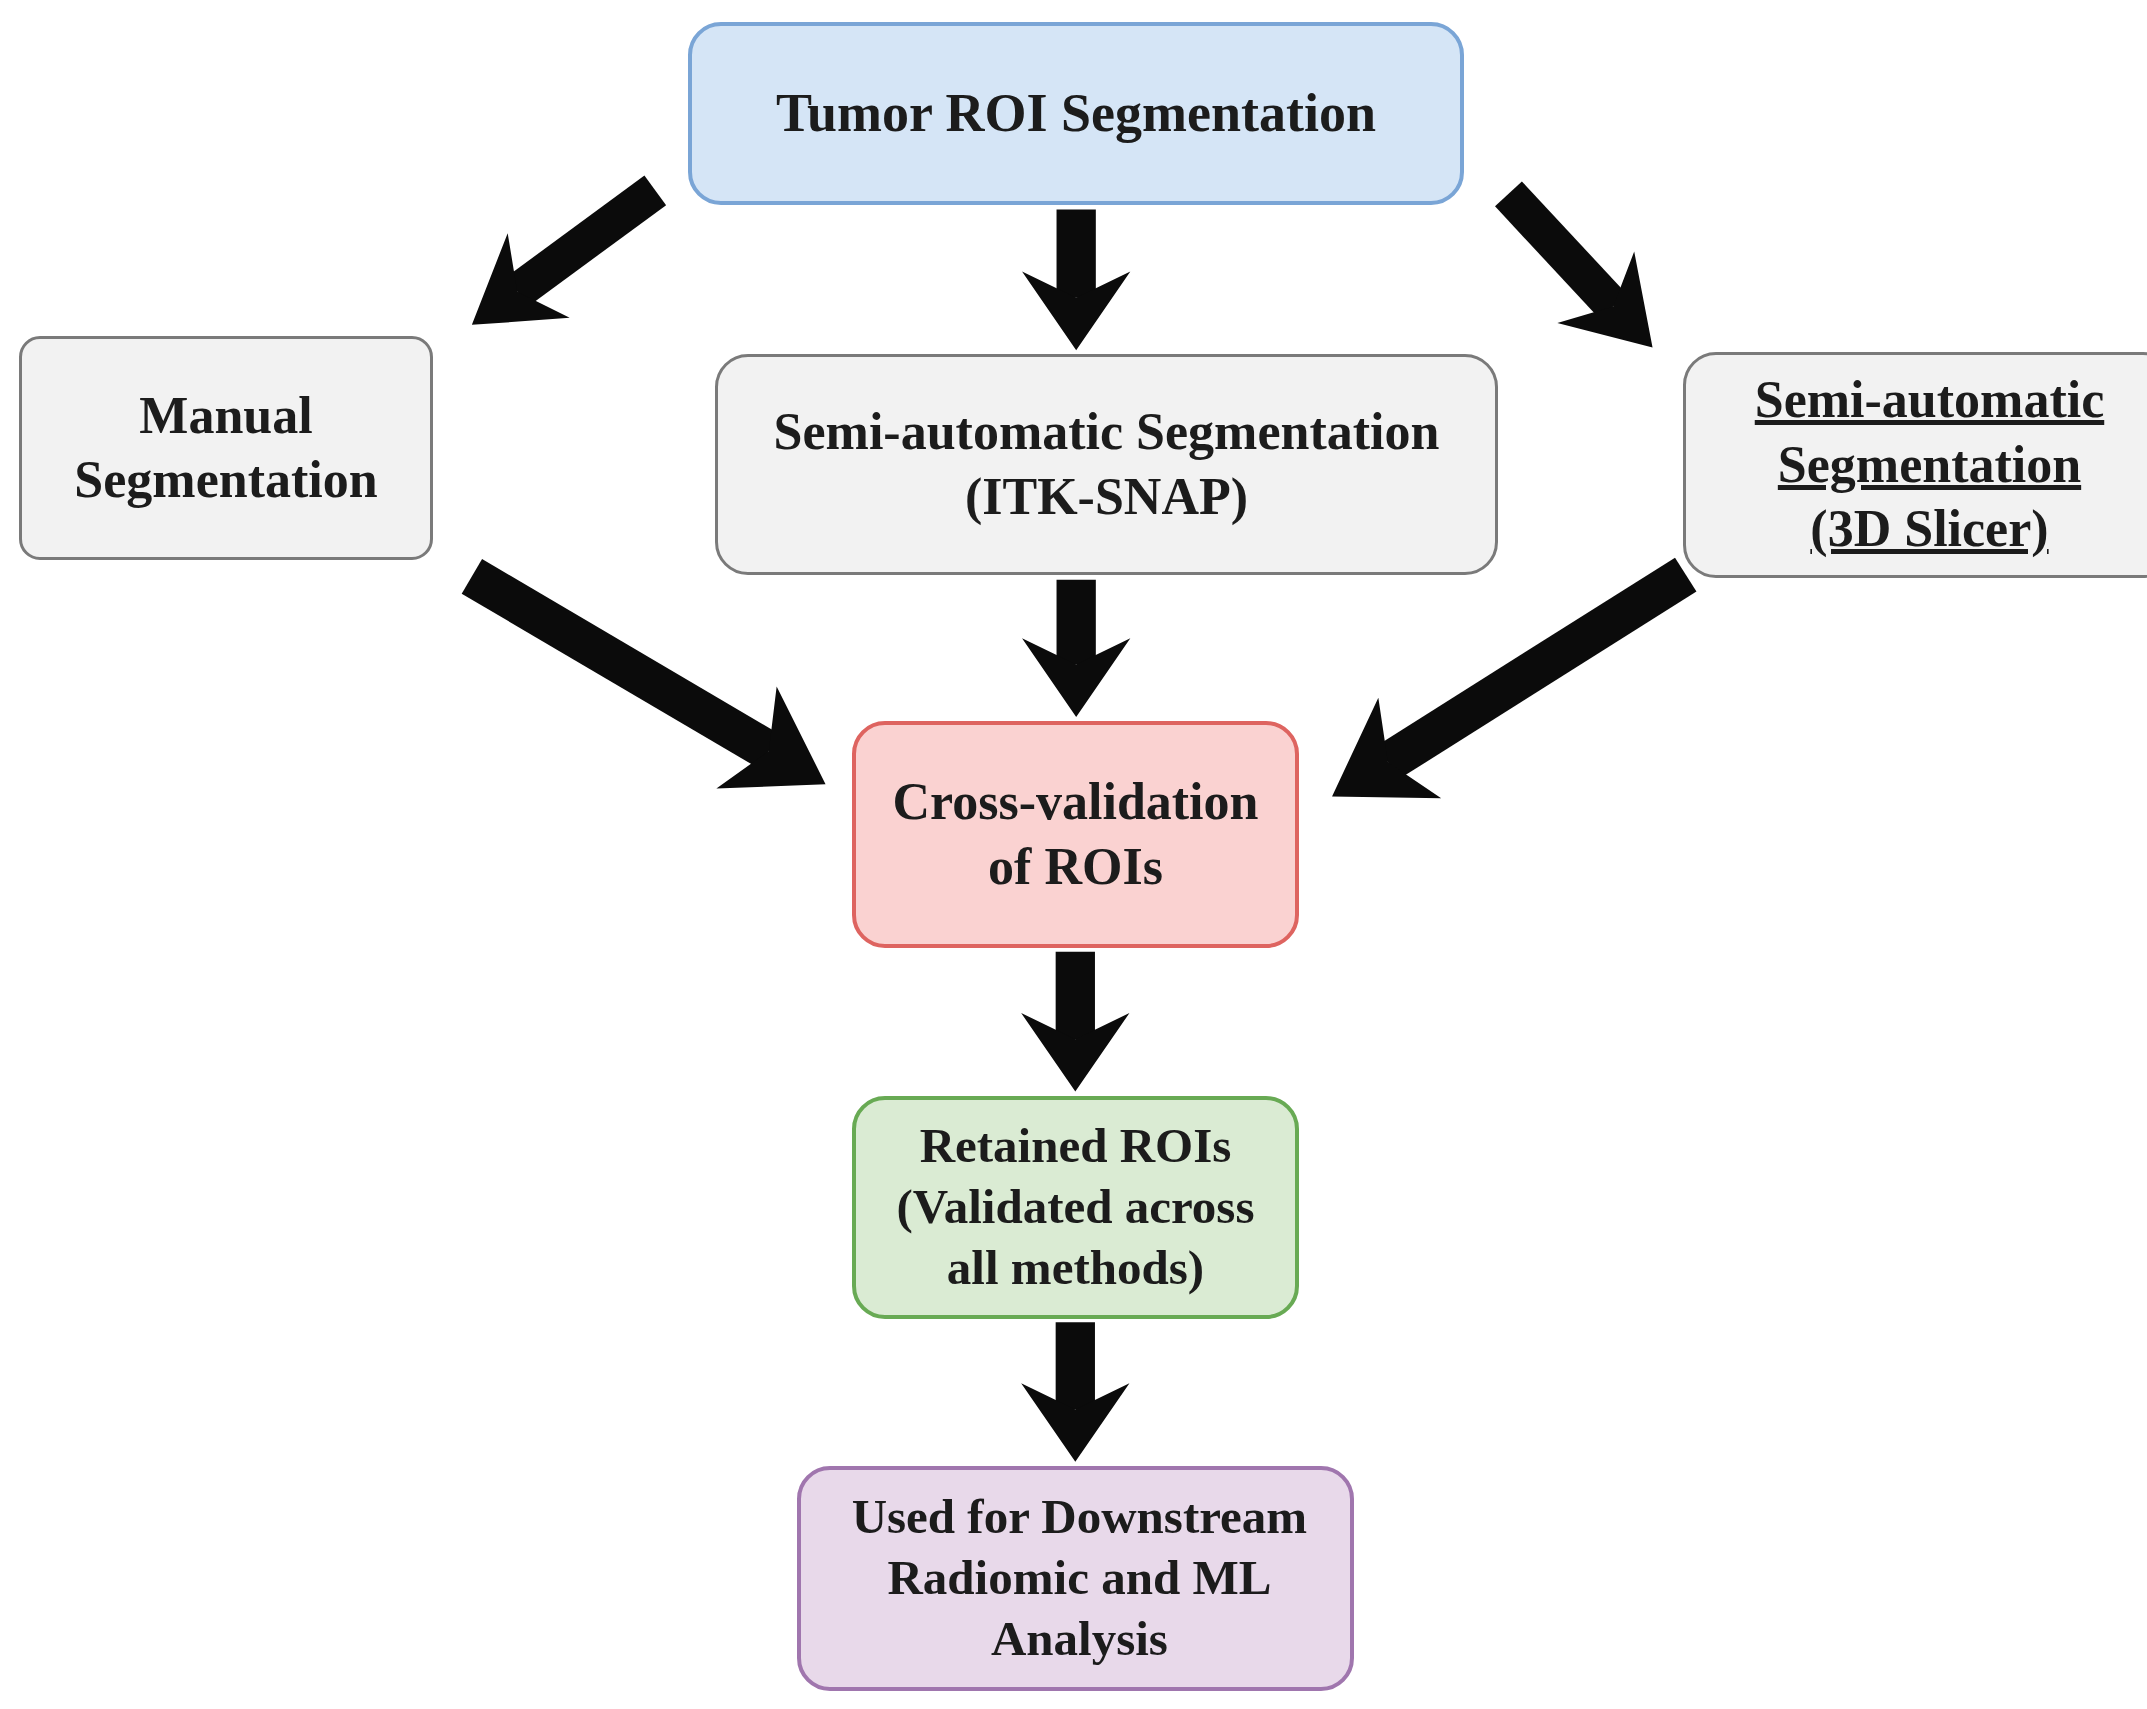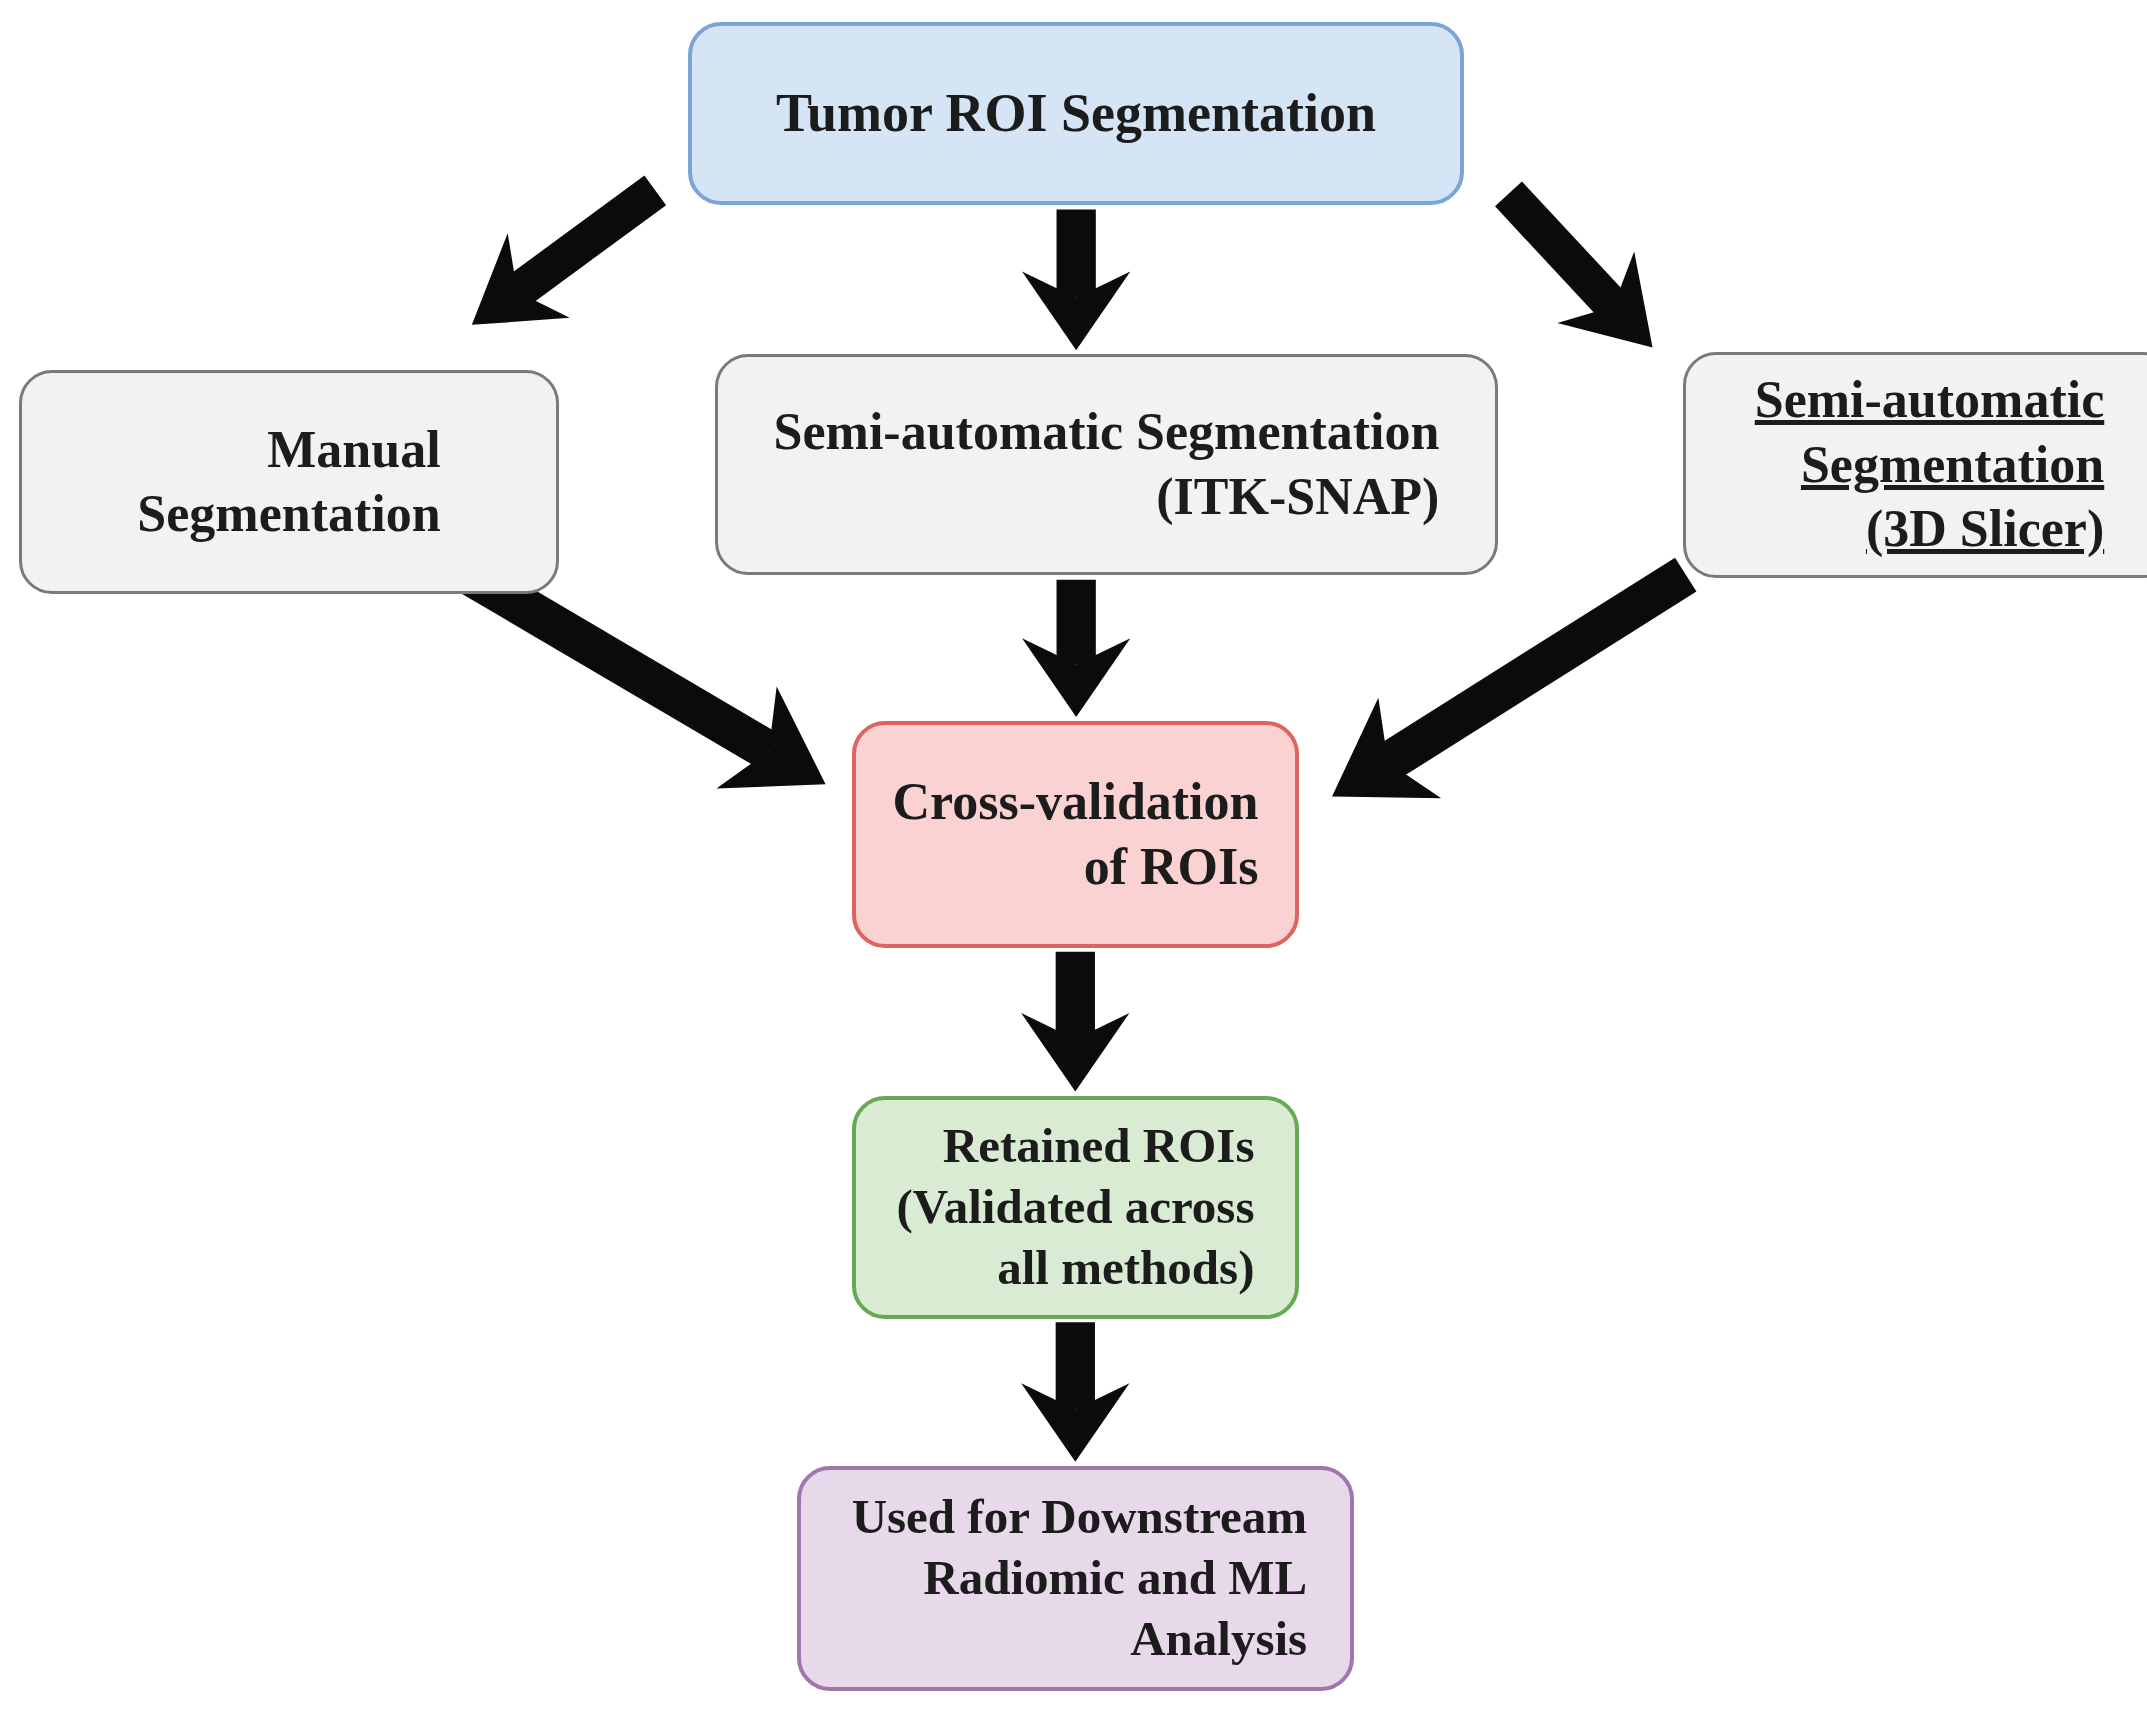--- a/index.html
+++ b/index.html
@@ -20,21 +20,21 @@
   .arrow-shaft { stroke: var(--arrow, #0b0b0b); fill: none; }
   .arrow-head  { fill: var(--arrow, #0b0b0b); stroke: none; }
   .node {
     position: absolute;
     box-sizing: border-box;
     border-radius: 33px;
     border: 4.4px solid #888;
     display: flex;
     align-items: center;
     justify-content: center;
-    text-align: right;
+    text-align: center;
     font-weight: bold;
     color: var(--text, #1c1c1c);
     padding: 7px 12.2px;
   }
   .node .label {
     white-space: pre-line;
     line-height: 1.24;
   }
   .node-blue   { background: var(--blue-fill, #d5e5f6);  border-color: var(--blue-border, #7aa5d6); }
   .node-gray   { background: var(--gray-fill, #f2f2f2);  border-color: var(--gray-border, #7a7a7a); border-width: 3.5px; }
@@ -87,21 +87,21 @@
     <g>
       <line class="arrow-shaft" x1="1231" y1="1514" x2="1231" y2="1614" stroke-width="45"></line>
       <polygon class="arrow-head" points="1169,1584 1231,1674 1293,1584 1231,1614"></polygon>
     </g>
   </svg>
 
   <div class="node node-blue" style="left:688px; top:22px; width:776px; height:183px; font-size:54px;">
     <span class="label">Tumor ROI Segmentation</span>
   </div>
 
-  <div class="node node-gray" style="left:19px; top:370px; width:540px; height:224px; font-size:52px;">
+  <div class="node node-gray" style="left:19px; top:336px; width:414px; height:224px; font-size:52px;border-radius:21px;">
     <span class="label">Manual
 Segmentation</span>
   </div>
 
   <div class="node node-gray" style="left:687px; top:354px; width:783px; height:221px; font-size:52px;margin-left:28px;">
     <span class="label">Semi-automatic Segmentation
 (ITK-SNAP)</span>
   </div>
 
   <div class="node node-gray" style="left:1683px; top:352px; width:493px; height:226px; font-size:52px;text-decoration:underline;">

